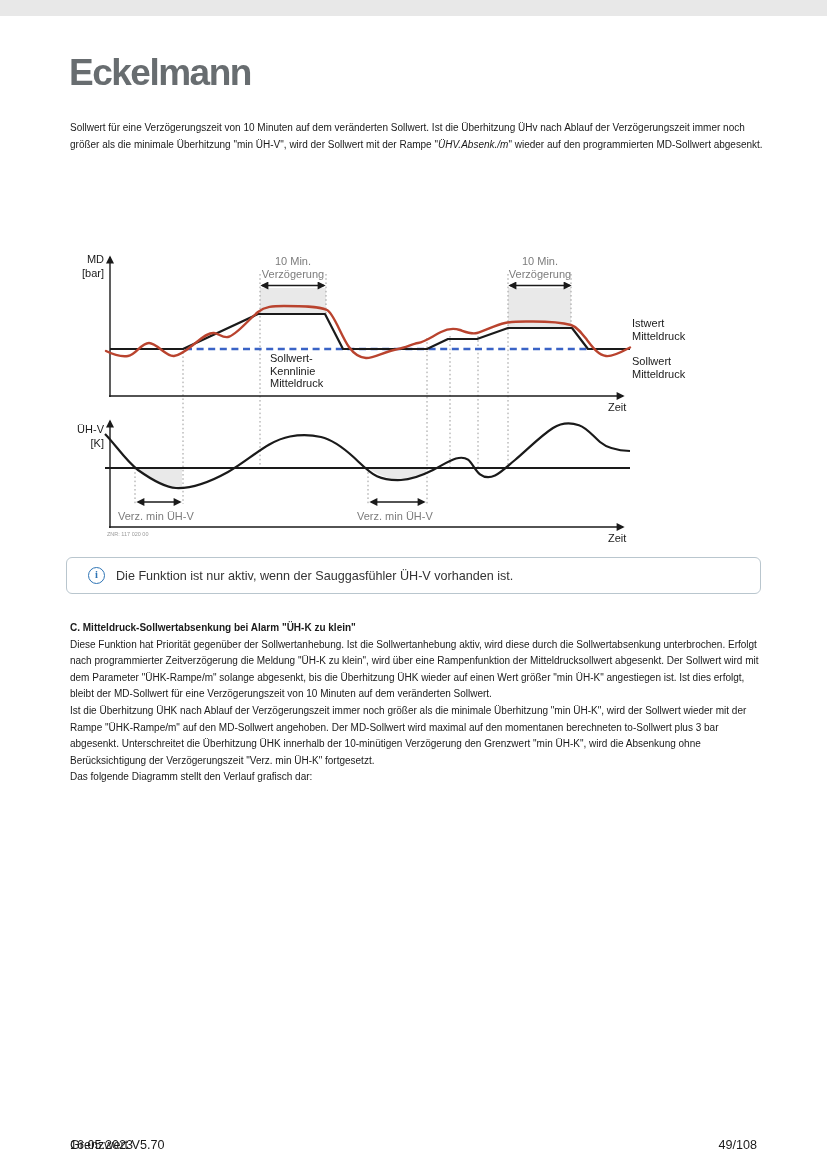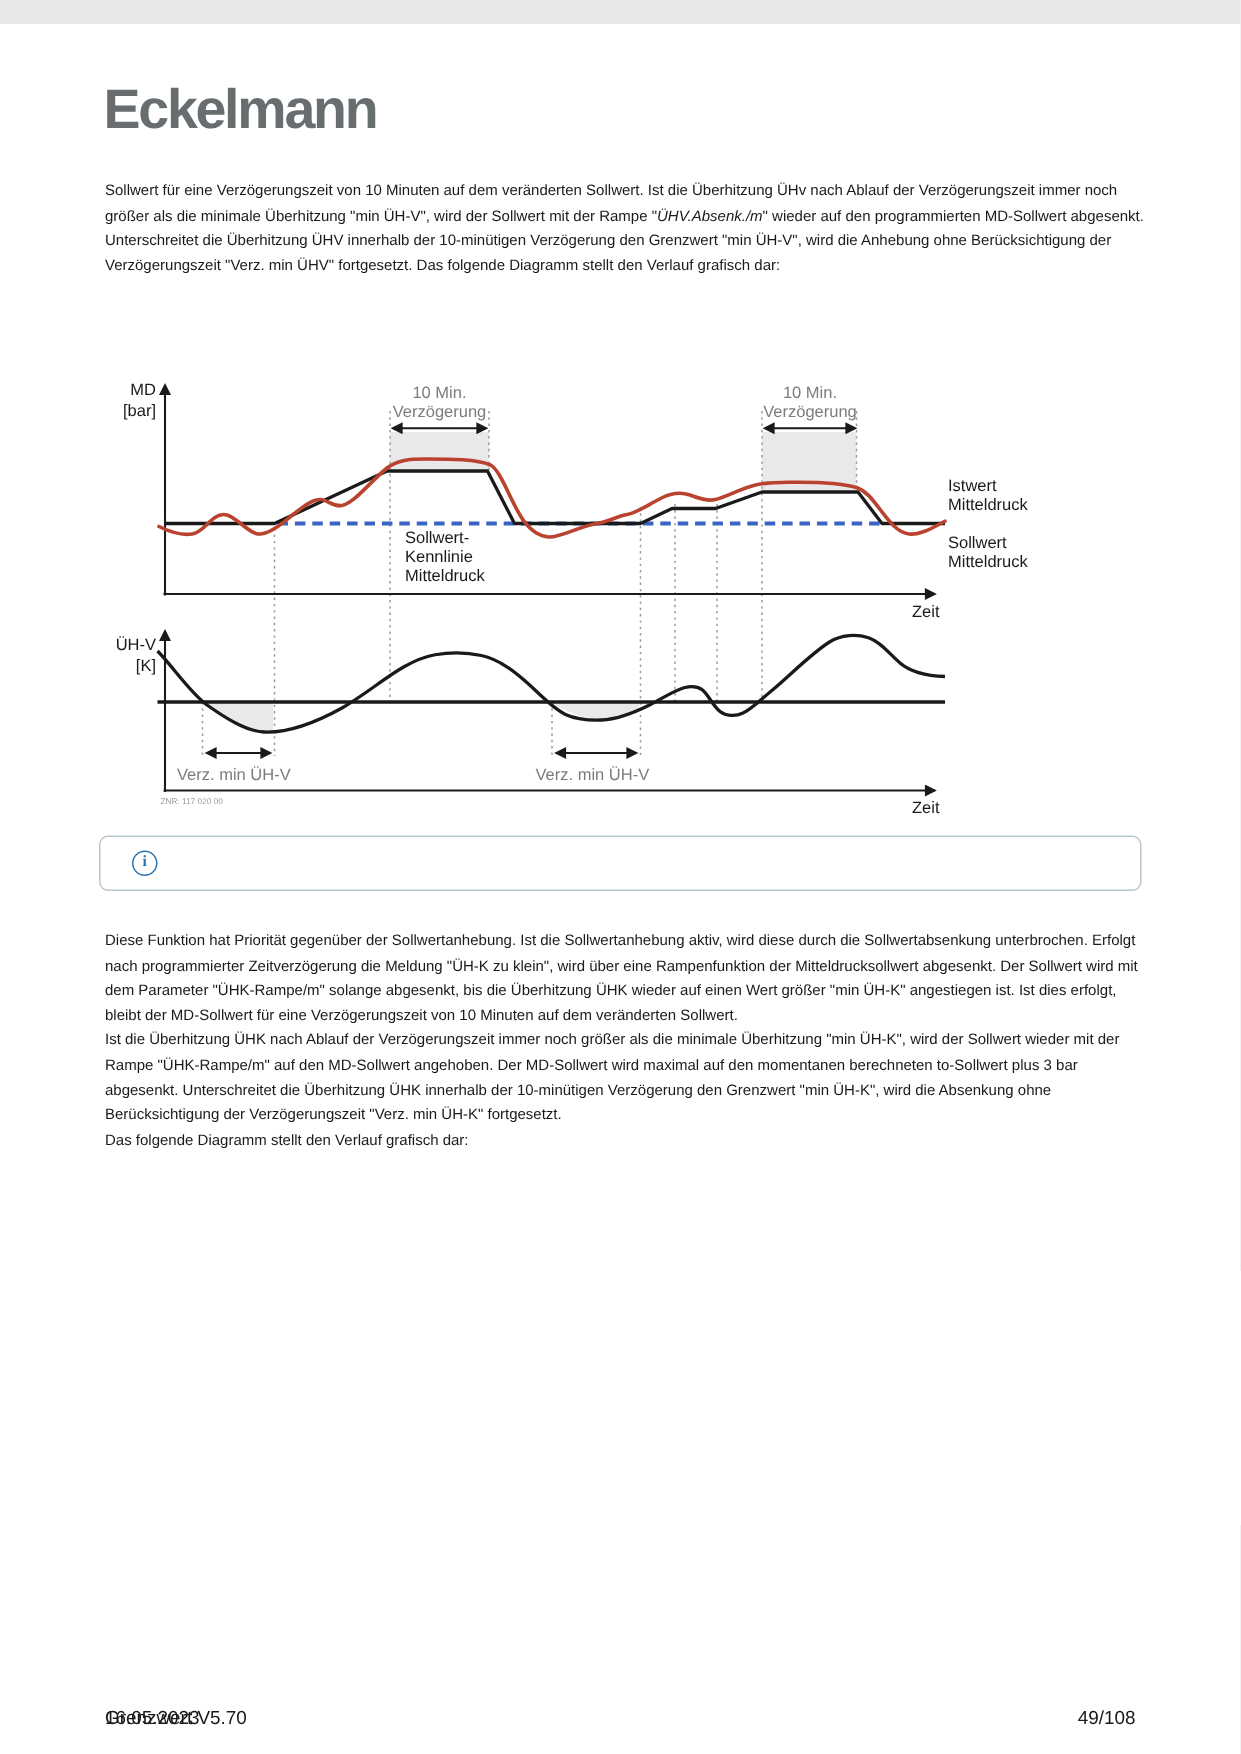--- a/index.html
+++ b/index.html
@@ -50,21 +50,20 @@
 </style>
 </head>
 <body>
 
 <div class="page">
 
   <div class="logo">Eckelmann</div>
 
   <div class="textblock" style="top:104px;">
     <div class="para"><span>Sollwert für eine Verzögerungszeit von 10 Minuten auf dem veränderten Sollwert. Ist die Überhitzung ÜHv nach Ablauf der Verzögerungszeit immer noch größer als die minimale Überhitzung "min ÜH-V", wird der Sollwert mit der Rampe "</span><span class="it">ÜHV.Absenk./m</span><span>" wieder auf den programmierten MD-Sollwert abgesenkt.</span></div>
-    <div class="para">Unterschreitet die Überhitzung ÜHV innerhalb der 10-minütigen Verzögerung den Grenzwert "min ÜH-V", wird die Anhebung ohne Berücksichtigung der Verzögerungszeit "Verz. min ÜHV" fortgesetzt. Das folgende Diagramm stellt den Verlauf grafisch dar:</div>
   </div>
 
   <svg class="diagram" viewBox="0 0 640 305" xmlns="http://www.w3.org/2000/svg">
     <defs>
       <marker id="arr" viewBox="0 0 10 10" refX="8" refY="5" markerWidth="9" markerHeight="8" orient="auto-start-reverse" markerUnits="userSpaceOnUse">
         <path d="M0,0 L10,5 L0,10 Z" fill="#1a1a1a"></path>
       </marker>
     </defs>
 
     <rect class="shade" x="190" y="44" width="66" height="26"></rect>
@@ -112,23 +111,25 @@
     <text class="lt" x="34" y="189" text-anchor="end">ÜH-V</text>
     <text class="lt" x="34" y="203" text-anchor="end">[K]</text>
     <text class="lgray" x="48" y="276">Verz. min ÜH-V</text>
     <text class="lgray" x="287" y="276">Verz. min ÜH-V</text>
     <text class="lt" x="538" y="298">Zeit</text>
     <text class="tiny" x="37" y="292">ZNR: 117 020 00</text>
   </svg>
 
   <div class="ibox">
     <span class="ibox-icon">i</span>
+    <span>Die Funktion ist nur aktiv, wenn der Sauggasfühler ÜH-V vorhanden ist.</span>
   </div>
 
   <div class="textblock" style="top:604px;">
+    <div class="para heading">C. Mitteldruck-Sollwertabsenkung bei Alarm "ÜH-K zu klein"</div>
     <div class="para">Diese Funktion hat Priorität gegenüber der Sollwertanhebung. Ist die Sollwertanhebung aktiv, wird diese durch die Sollwertabsenkung unterbrochen. Erfolgt nach programmierter Zeitverzögerung die Meldung "ÜH-K zu klein", wird über eine Rampenfunktion der Mitteldrucksollwert abgesenkt. Der Sollwert wird mit dem Parameter "ÜHK-Rampe/m" solange abgesenkt, bis die Überhitzung ÜHK wieder auf einen Wert größer "min ÜH-K" angestiegen ist. Ist dies erfolgt, bleibt der MD-Sollwert für eine Verzögerungszeit von 10 Minuten auf dem veränderten Sollwert.</div>
     <div class="para">Ist die Überhitzung ÜHK nach Ablauf der Verzögerungszeit immer noch größer als die minimale Überhitzung "min ÜH-K", wird der Sollwert wieder mit der Rampe "ÜHK-Rampe/m" auf den MD-Sollwert angehoben. Der MD-Sollwert wird maximal auf den momentanen berechneten to-Sollwert plus 3 bar abgesenkt. Unterschreitet die Überhitzung ÜHK innerhalb der 10-minütigen Verzögerung den Grenzwert "min ÜH-K", wird die Absenkung ohne Berücksichtigung der Verzögerungszeit "Verz. min ÜH-K" fortgesetzt.</div>
     <div class="para">Das folgende Diagramm stellt den Verlauf grafisch dar:</div>
   </div>
 
   <div class="footer">
     <span class="fl">Grenzwert V5.70</span>
     <span class="fc">16.05.2023</span>
     <span class="fr">49/108</span>
   </div>

